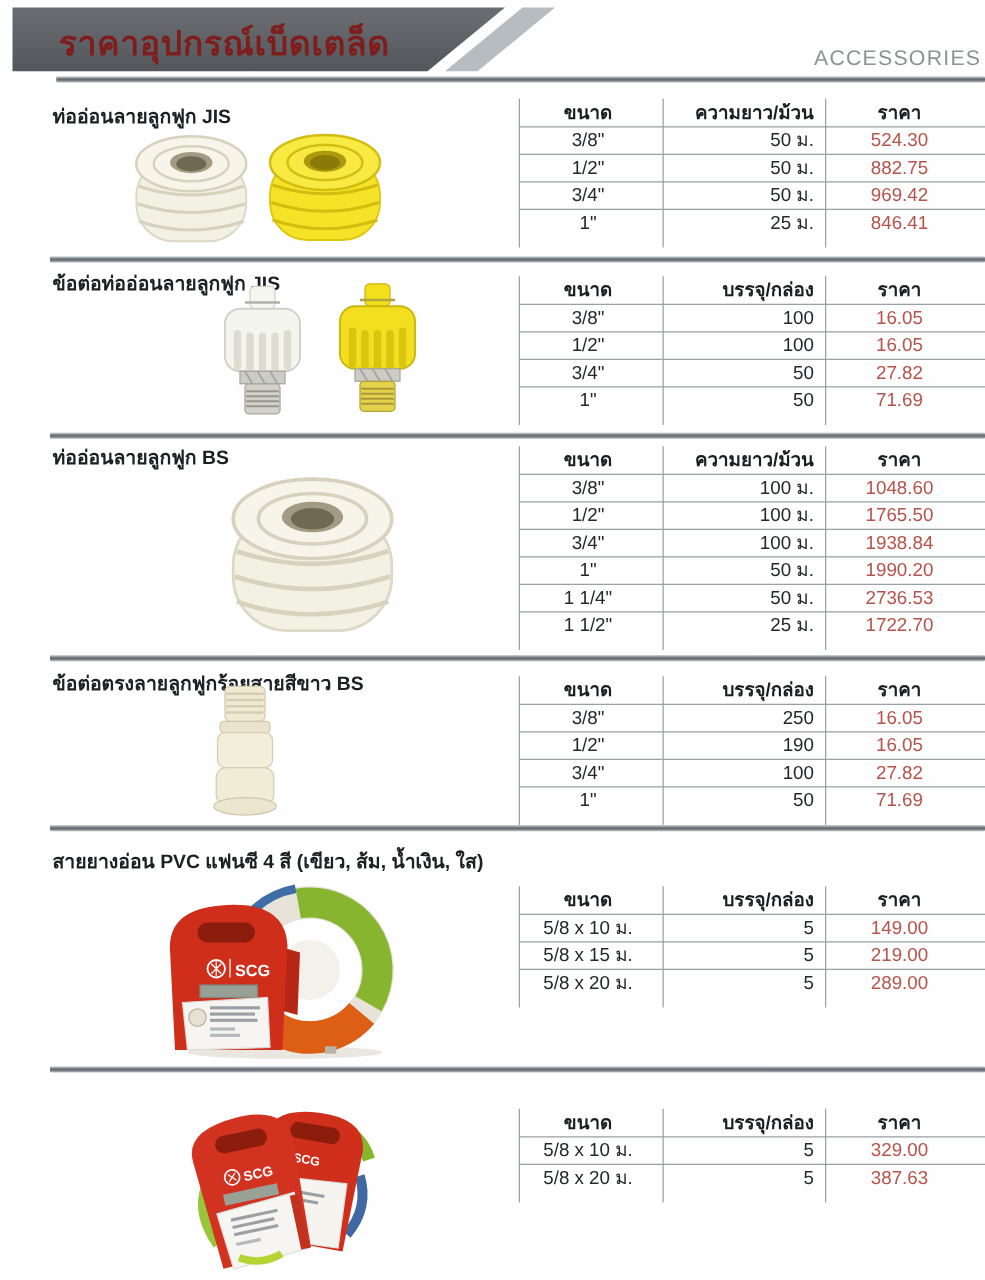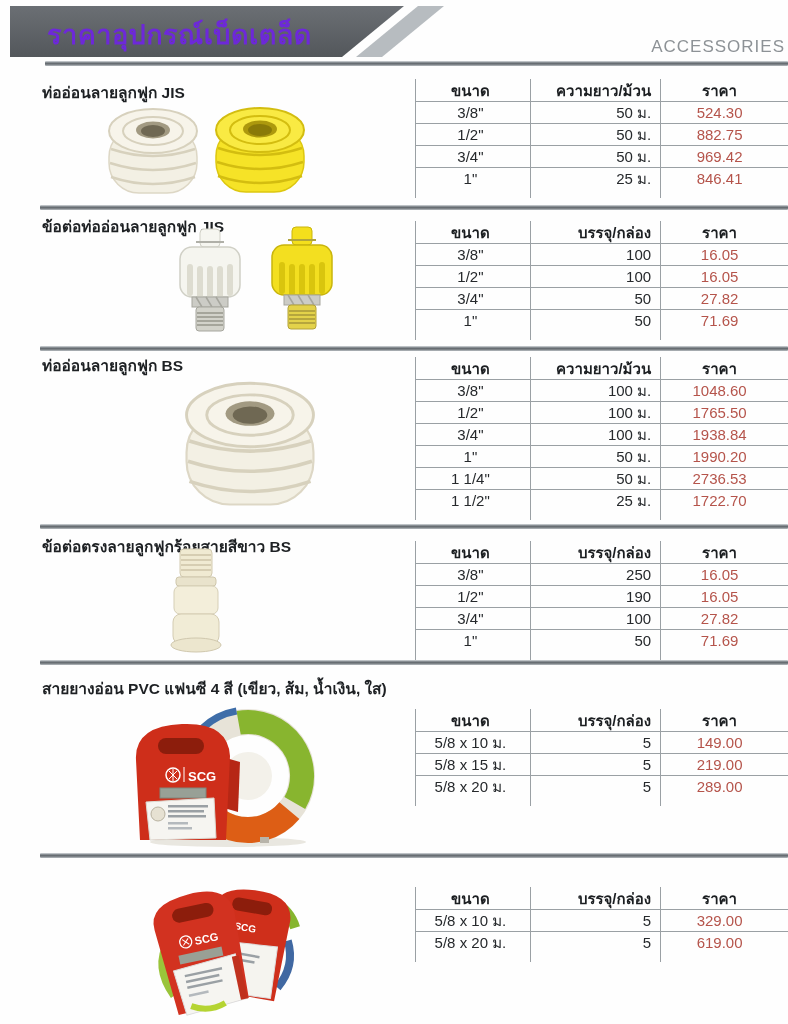--- a/index.html
+++ b/index.html
@@ -10,21 +10,21 @@
     --banner-stripe:#b7bcc0;
     --cat-gray:#8d9296;
     --ink:#1d2023;
   }
   *{margin:0;padding:0;box-sizing:border-box;}
   body{background:#e9e9e9;font-family:"Liberation Sans","DejaVu Sans",sans-serif;}
   .page{position:relative;width:788px;height:1024px;background:#fefefe;overflow:hidden;margin:0 auto;}
 
   
   .banner-svg{position:absolute;left:0;top:0;width:788px;height:60px;}
-  .page-title{position:absolute;left:47px;top:13px;font-size:27px;font-weight:bold;color:#6d28d9;letter-spacing:.5px;}
+  .page-title{position:absolute;left:47px;top:13px;font-size:27px;font-weight:bold;color:#7f1d1d;letter-spacing:.5px;}
   .category-label{position:absolute;right:3px;top:37px;font-size:17px;color:var(--cat-gray);letter-spacing:1px;font-weight:400;}
   .hrule{position:absolute;height:5px;background:linear-gradient(180deg,#d9dde0 0%,#878d92 30%,#5f656a 55%,#b9bec2 100%);border-radius:1px;}
   .hrule.head{left:45px;width:743px;top:61px;}
   .hrule.sec{left:40px;width:748px;}
 
   
   .sec-title{position:absolute;left:42px;font-size:15.5px;font-weight:bold;color:var(--ink);}
 
   
   .ptable{position:absolute;left:415px;width:373px;font-size:15px;color:#26292c;}
@@ -365,17 +365,17 @@
       <div class="tcell th">ราคา</div>
     </div>
   <div class="trow">
         <div class="tcell">5/8 x 10 ม.</div>
         <div class="tcell">5</div>
         <div class="tcell price">329.00</div>
       </div>
       <div class="trow">
         <div class="tcell">5/8 x 20 ม.</div>
         <div class="tcell">5</div>
-        <div class="tcell price">619.00</div>
+        <div class="tcell price">387.63</div>
       </div>
     </div>
 
 </div>
 
 </body></html>

